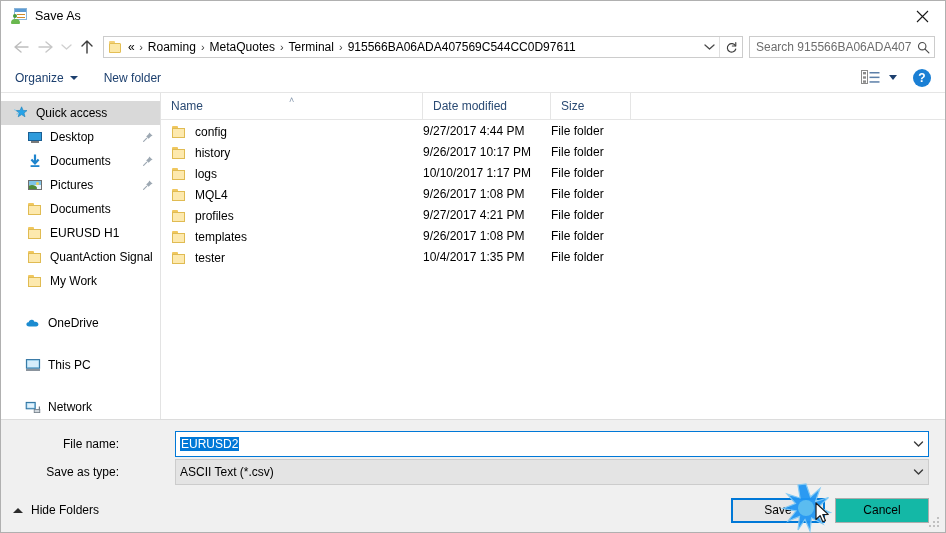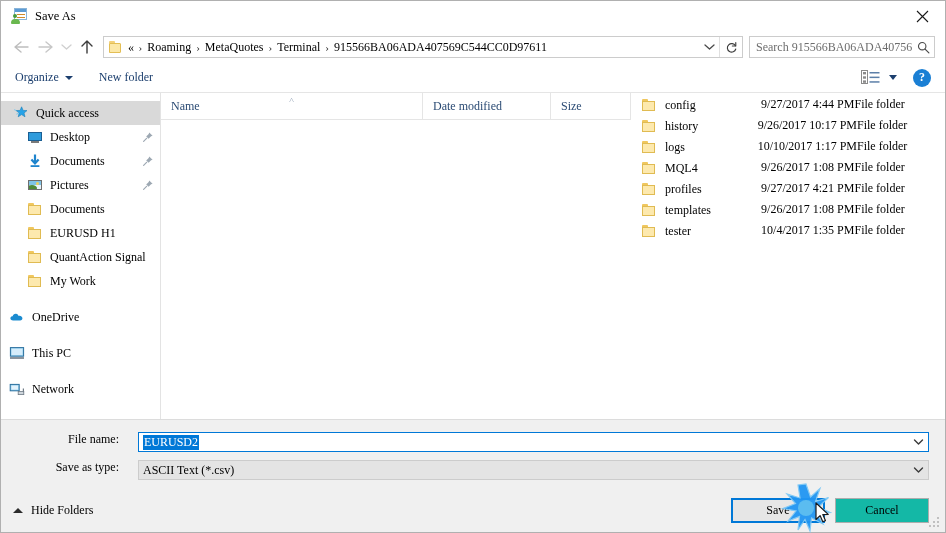--- a/index.html
+++ b/index.html
@@ -15,21 +15,20 @@
     position: relative;
   }
   .dialog {
     position: absolute;
     inset: 0;
     background: #ffffff;
     border: 1px solid #b0b0b0;
     box-sizing: border-box;
     display: flex;
     flex-direction: column;
-    font-family: Liberation Serif, serif;
   }
 
   
   .titlebar {
     height: 30px;
     min-height: 30px;
     background: #ffffff;
     display: flex;
     align-items: center;
     position: relative;
@@ -250,21 +249,21 @@
     align-items: center;
     padding-left: 12px;
     padding-right: 6px;
     box-sizing: border-box;
     font-size: 12px;
     color: #000000;
     white-space: nowrap;
   }
   .sb-item.selected { background: #d9d9d9; }
   .sb-item.indent { padding-left: 26px; }
-  .sb-item.group { margin-top: 12px; padding-left: 8px; }
+  .sb-item.group { margin-top: 18px; padding-left: 24px; }
   .sb-icon {
     width: 16px; height: 16px;
     margin-right: 7px;
     flex: none;
     position: relative;
   }
   .sb-label { flex: 1; overflow: hidden; }
   .pin {
     width: 12px; height: 12px;
     flex: none;
@@ -307,20 +306,21 @@
   }
   .picicon .sun {
     position: absolute; right: 2px; top: 1px; width: 3px; height: 3px;
     border-radius: 50%; background: #f2d15a;
   }
 
   
   .filelist {
     flex: 1;
     display: flex;
+    flex-direction: column;
     min-width: 0;
     background: #ffffff;
   }
   .colheader {
     height: 26px;
     min-height: 26px;
     display: flex;
     align-items: center;
     border-bottom: 1px solid #e5e5e5;
     font-size: 12px;
@@ -375,40 +375,41 @@
   
   .formarea {
     background: #f0f0f0;
     border-top: 1px solid #dcdcdc;
     padding: 12px 16px 0 16px;
     box-sizing: border-box;
     min-height: 0;
   }
   .formrow {
     display: flex;
+    align-items: center;
     height: 24px;
     margin-bottom: 4px;
-    gap: 9px;
   }
   .formlabel {
     width: 112px;
     text-align: right;
     padding-right: 10px;
     font-size: 12px;
     color: #000000;
     box-sizing: border-box;
     white-space: nowrap;
   }
   .combo {
     flex: 1;
-    height: 20px;
+    height: 26px;
     display: flex;
     align-items: center;
     box-sizing: border-box;
     min-width: 0;
+    margin-left: 46px;
   }
   .combo.filename {
     background: #ffffff;
     border: 1px solid #0078d7;
   }
   .combo.filetype {
     background: #e4e4e4;
     border: 1px solid #cccccc;
   }
   .combo .value {

